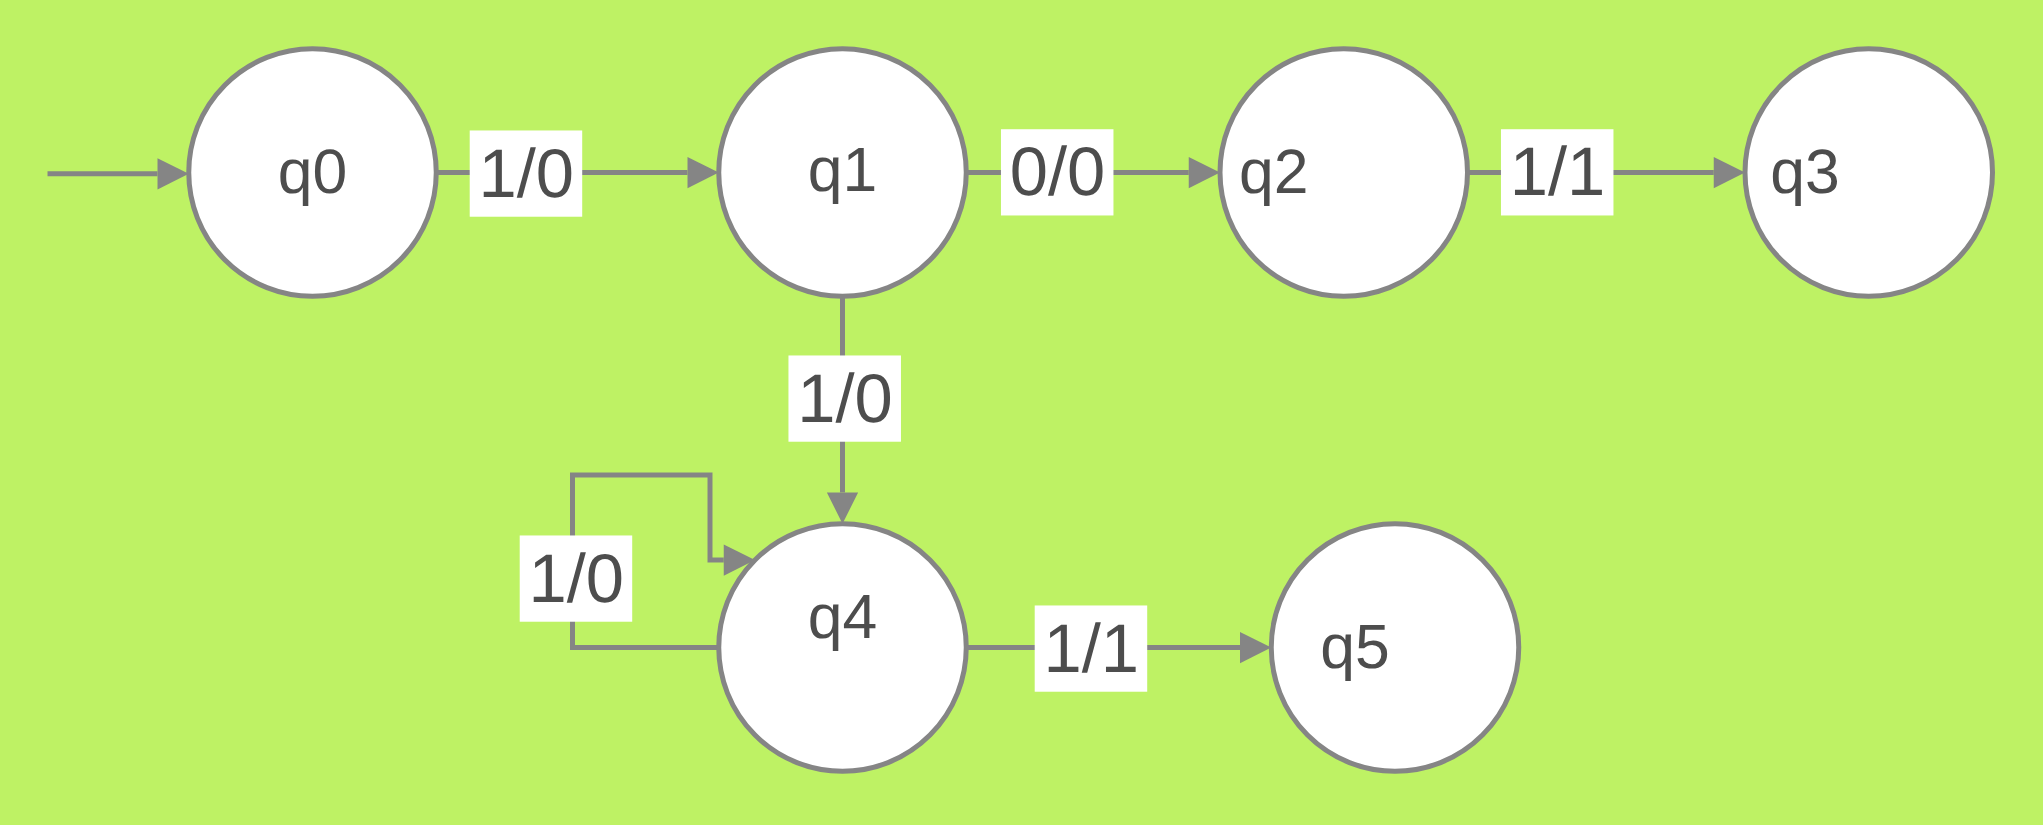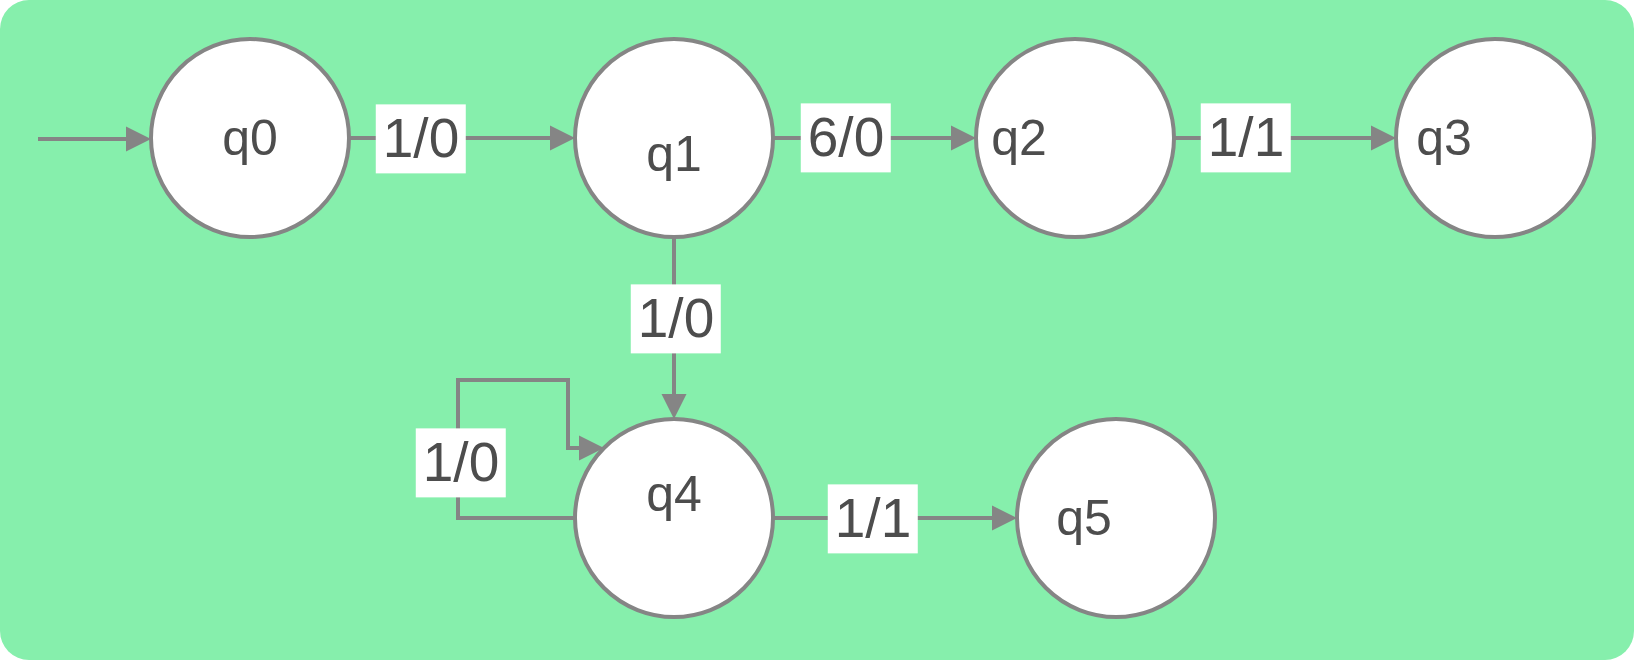--- a/index.html
+++ b/index.html
@@ -1,23 +1,22 @@
 <!DOCTYPE html>
 <html><head>
 <meta charset="utf-8">
 <style>
   html, body { margin: 0; padding: 0; background: #ffffff; }
   .canvas {
     position: relative;
     width: 1634px;
     height: 660px;
-    background: #86efac;
+    background: #bef264;
     overflow: hidden;
     font-family: "Liberation Sans", sans-serif;
-    border-radius: 29px;
   }
   .canvas svg { position: absolute; left: 0; top: 0; }
   .state  { fill: #ffffff; stroke: #858585; stroke-width: 4; }
   .edge   { stroke: #858585; stroke-width: 4; fill: none; }
   .ah     { fill: #858585; stroke: none; }
   .slabel {
     position: absolute;
     transform: translate(-50%, -50%);
     font-size: 50px;
     line-height: 1.1;
@@ -65,26 +64,26 @@
 
     <circle class="state" cx="250" cy="138" r="99"></circle>
     <circle class="state" cx="674" cy="138" r="99"></circle>
     <circle class="state" cx="1075" cy="138" r="99"></circle>
     <circle class="state" cx="1495" cy="138" r="99"></circle>
     <circle class="state" cx="674" cy="518" r="99"></circle>
     <circle class="state" cx="1116" cy="518" r="99"></circle>
   </svg>
 
   <div class="slabel" style="left:250px;  top:138px">q0</div>
-  <div class="slabel" style="left:674px;  top:154px">q1</div>
+  <div class="slabel" style="left:674px;  top:136px">q1</div>
   <div class="slabel" style="left:1019px; top:138px">q2</div>
   <div class="slabel" style="left:1444px; top:138px">q3</div>
   <div class="slabel" style="left:674px;  top:494px">q4</div>
   <div class="slabel" style="left:1084px; top:518px">q5</div>
 
   <div class="elabel" style="left:421px;  top:139px">1/0</div>
-  <div class="elabel" style="left:846px;  top:138px">6/0</div>
+  <div class="elabel" style="left:846px;  top:138px">0/0</div>
   <div class="elabel" style="left:1246px; top:138px">1/1</div>
   <div class="elabel" style="left:676px;  top:319px">1/0</div>
   <div class="elabel" style="left:461px;  top:463px">1/0</div>
   <div class="elabel" style="left:873px;  top:519px">1/1</div>
 
 </div>
 
 </body></html>

